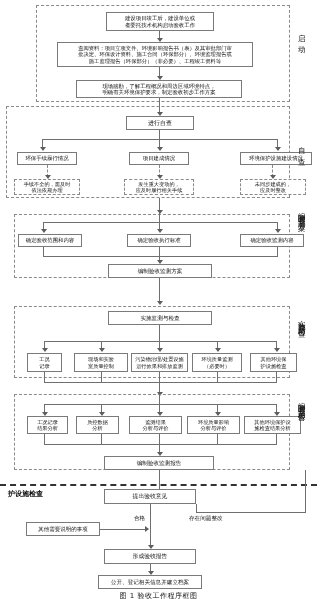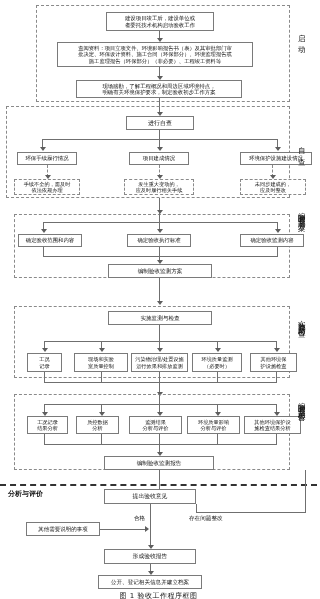--- a/index.html
+++ b/index.html
@@ -319,21 +319,21 @@
   <div class="ar-d" style="left:156.5px; top:452px;"></div>
 
   <div class="box" style="left:104px; top:456px; width:110px; height:14px; font-size:5.6px;">
     <span class="box-inner">编制验收监测报告</span>
   </div>
 
   <div class="vlabel" style="left:296px; top:396px;">编制验收监测报告</div>
 
   <div class="thickdash" style="top:484px;"></div>
 
-  <div class="plain bold" style="left:8px; top:491px; font-size:7px;">分析与评价</div>
+  <div class="plain bold" style="left:8px; top:491px; font-size:7px;">护设施检查</div>
 
   <div class="ln vl" style="left:159px; top:470px; height:19px;"></div>
 
   <div class="box" style="left:104px; top:489px; width:92px; height:15px; font-size:5.8px;">
     <span class="box-inner">提出验收意见</span>
   </div>
 
   <div class="ln vl" style="left:150px; top:504px; height:44px;"></div>
   <div class="plain" style="left:134px; top:515px; font-size:5.6px;">合格</div>
 

